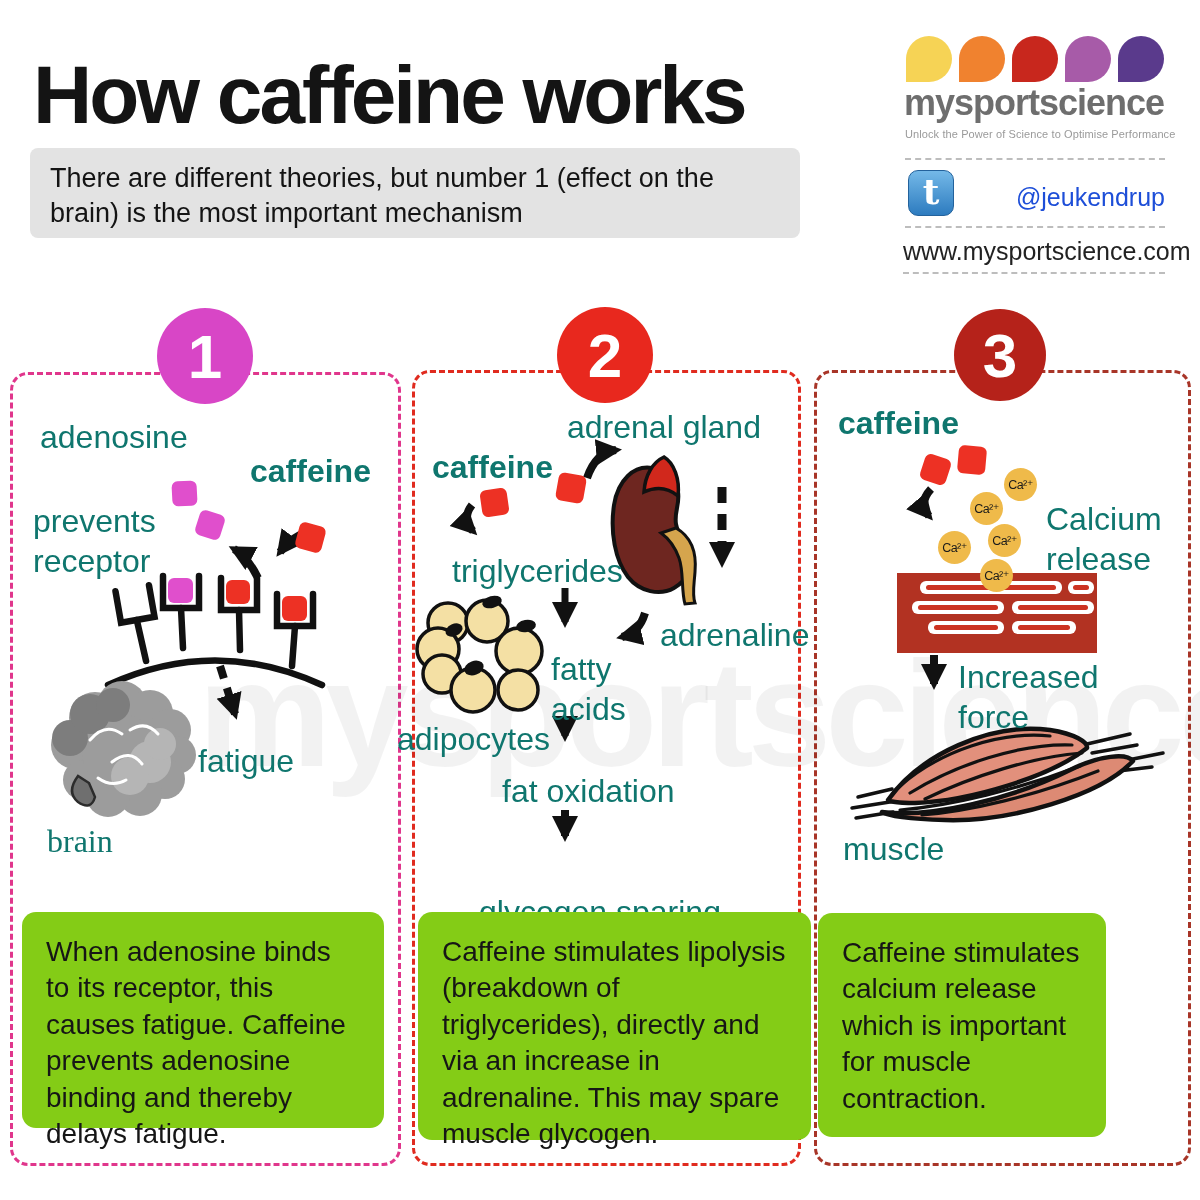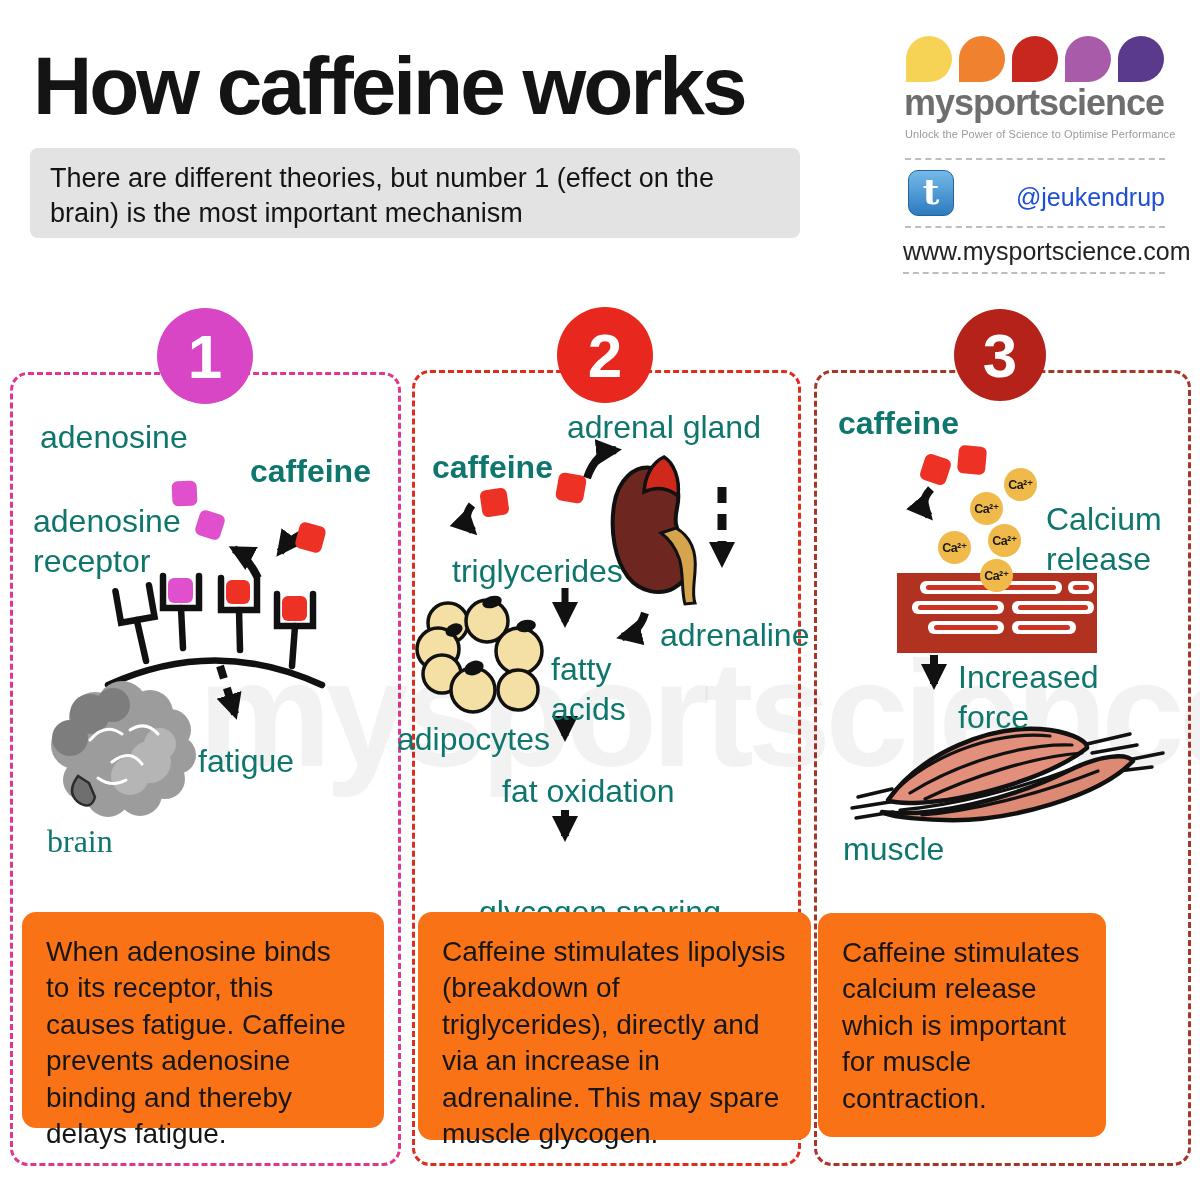--- a/index.html
+++ b/index.html
@@ -2,21 +2,21 @@
 <html><head>
 <meta charset="utf-8">
 <style>
   html,body{margin:0;padding:0;}
   body{
     width:1200px;height:1200px;position:relative;overflow:hidden;
     background:#ffffff;font-family:"Liberation Sans","DejaVu Sans",sans-serif;color:#111;
   }
   .abs{position:absolute;}
   
-  #title{left:33px;top:39px;font-size:82px;font-weight:bold;letter-spacing:-3px;color:#141414;z-index:2;}
+  #title{left:33px;top:48px;font-size:82px;font-weight:bold;letter-spacing:-3px;color:#141414;z-index:2;}
   #subtitle-box{left:30px;top:148px;width:770px;height:90px;background:#E3E3E3;border-radius:8px;z-index:2;}
   #subtitle{padding:13px 20px;font-size:27px;line-height:1.28;color:#141414;}
   
   .petal{width:46px;height:46px;border-radius:50% 50% 50% 0;top:36px;z-index:2;}
   #brand-name{left:904px;top:82px;font-size:36px;font-weight:bold;letter-spacing:-1px;color:#6E6E6E;z-index:2;}
   #brand-tagline{left:905px;top:128px;font-size:11px;color:#9A9A9A;z-index:2;letter-spacing:0.1px;}
   .brand-line{height:0;border-top:2px dashed #BDBDBD;z-index:2;}
   #twitter-icon{left:908px;top:170px;width:44px;height:44px;border-radius:10px;
     background:linear-gradient(#74B9E8,#2D7BBF);border:1px solid #23629c;z-index:2;
     display:flex;align-items:center;justify-content:center;}
@@ -34,23 +34,23 @@
   
   .badge{width:96px;height:96px;border-radius:50%;display:flex;align-items:center;justify-content:center;
     color:#fff;font-size:62px;font-weight:bold;z-index:3;}
   
   .lbl{font-size:32px;line-height:1.24;color:#0f766e;z-index:2;}
   .bold{font-weight:bold;}
   
   .sq{border-radius:6px;z-index:2;}
   
   .ca{width:33px;height:33px;border-radius:50%;display:flex;align-items:center;justify-content:center;
-    font-size:12.5px;font-weight:bold;color:#1A1A1A;z-index:2;letter-spacing:-0.5px;}
-  
-  .caption{background:#f97316;border-radius:14px;z-index:2;padding:22px 24px;box-sizing:border-box;
+    font-size:12.5px;font-weight:normal;color:#1A1A1A;z-index:2;letter-spacing:-0.5px;}
+  
+  .caption{background:#84cc16;border-radius:14px;z-index:2;padding:22px 24px;box-sizing:border-box;
     font-size:28px;line-height:1.3;color:#161616;}
   #svg-layer{left:0;top:0;z-index:2;pointer-events:none;}
 </style>
 </head>
 <body>
 
 <div class="abs" id="title">How caffeine works</div>
 <div class="abs" id="subtitle-box">
   <div id="subtitle">There are different theories, but number 1 (effect on the brain) is the most important mechanism</div>
 </div>
@@ -214,21 +214,21 @@
     <path d="M882 812 C 930 818 1010 800 1070 770 C 1100 755 1127 753 1133 761 C 1100 796 1010 822 945 820 C 910 819 888 816 882 812 Z" fill="#DD8A74" stroke="#111" stroke-width="4.5" stroke-linejoin="round"></path>
     <g stroke="#111" stroke-width="3.2" fill="none" stroke-linecap="round">
       <path d="M900 810 C 950 806 1020 789 1080 766"></path>
       <path d="M922 815 C 970 811 1035 796 1098 771"></path>
     </g>
   </g>
 </svg>
 
 <div class="abs lbl" style="left:40px;top:418px;">adenosine</div>
 <div class="abs lbl bold" style="left:250px;top:452px;">caffeine</div>
-<div class="abs lbl" style="left:33px;top:502px;width:170px;">adenosine receptor</div>
+<div class="abs lbl" style="left:33px;top:502px;width:170px;">prevents receptor</div>
 <div class="abs sq" style="left: 172px; top: 481px; width: 25px; height: 25px; transform: rotate(-3deg); background: rgb(224, 79, 204);"></div>
 <div class="abs sq" style="left: 197px; top: 512px; width: 26px; height: 26px; transform: rotate(18deg); background: rgb(224, 79, 204);"></div>
 <div class="abs sq" style="left: 297px; top: 524px; width: 27px; height: 27px; transform: rotate(15deg); background: rgb(237, 49, 36);"></div>
 <div class="abs sq" style="left: 168px; top: 578px; width: 25px; height: 25px; background: rgb(224, 79, 204);"></div>
 <div class="abs sq" style="left: 226px; top: 580px; width: 24px; height: 24px; background: rgb(237, 49, 36);"></div>
 <div class="abs sq" style="left: 282px; top: 596px; width: 25px; height: 25px; background: rgb(237, 49, 36);"></div>
 <div class="abs lbl" style="left:198px;top:742px;">fatigue</div>
 <div class="abs lbl" style="left:47px;top:822px;font-family:Liberation Serif, serif;">brain</div>
 <div class="abs caption" style="left:22px;top:912px;width:362px;height:216px;">When adenosine binds to its receptor, this causes fatigue. Caffeine prevents adenosine binding and thereby delays fatigue.</div>
 

